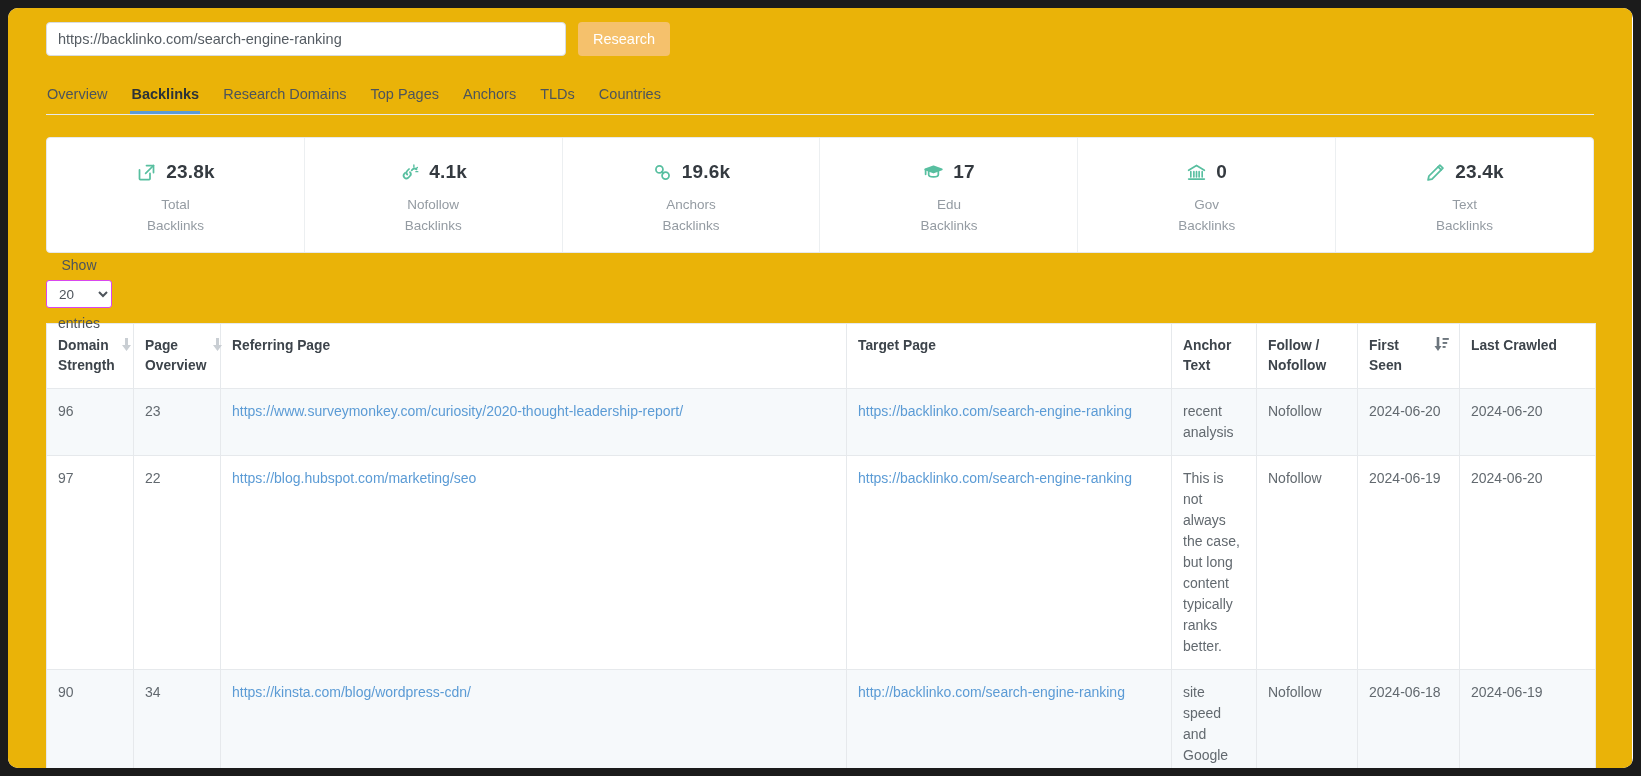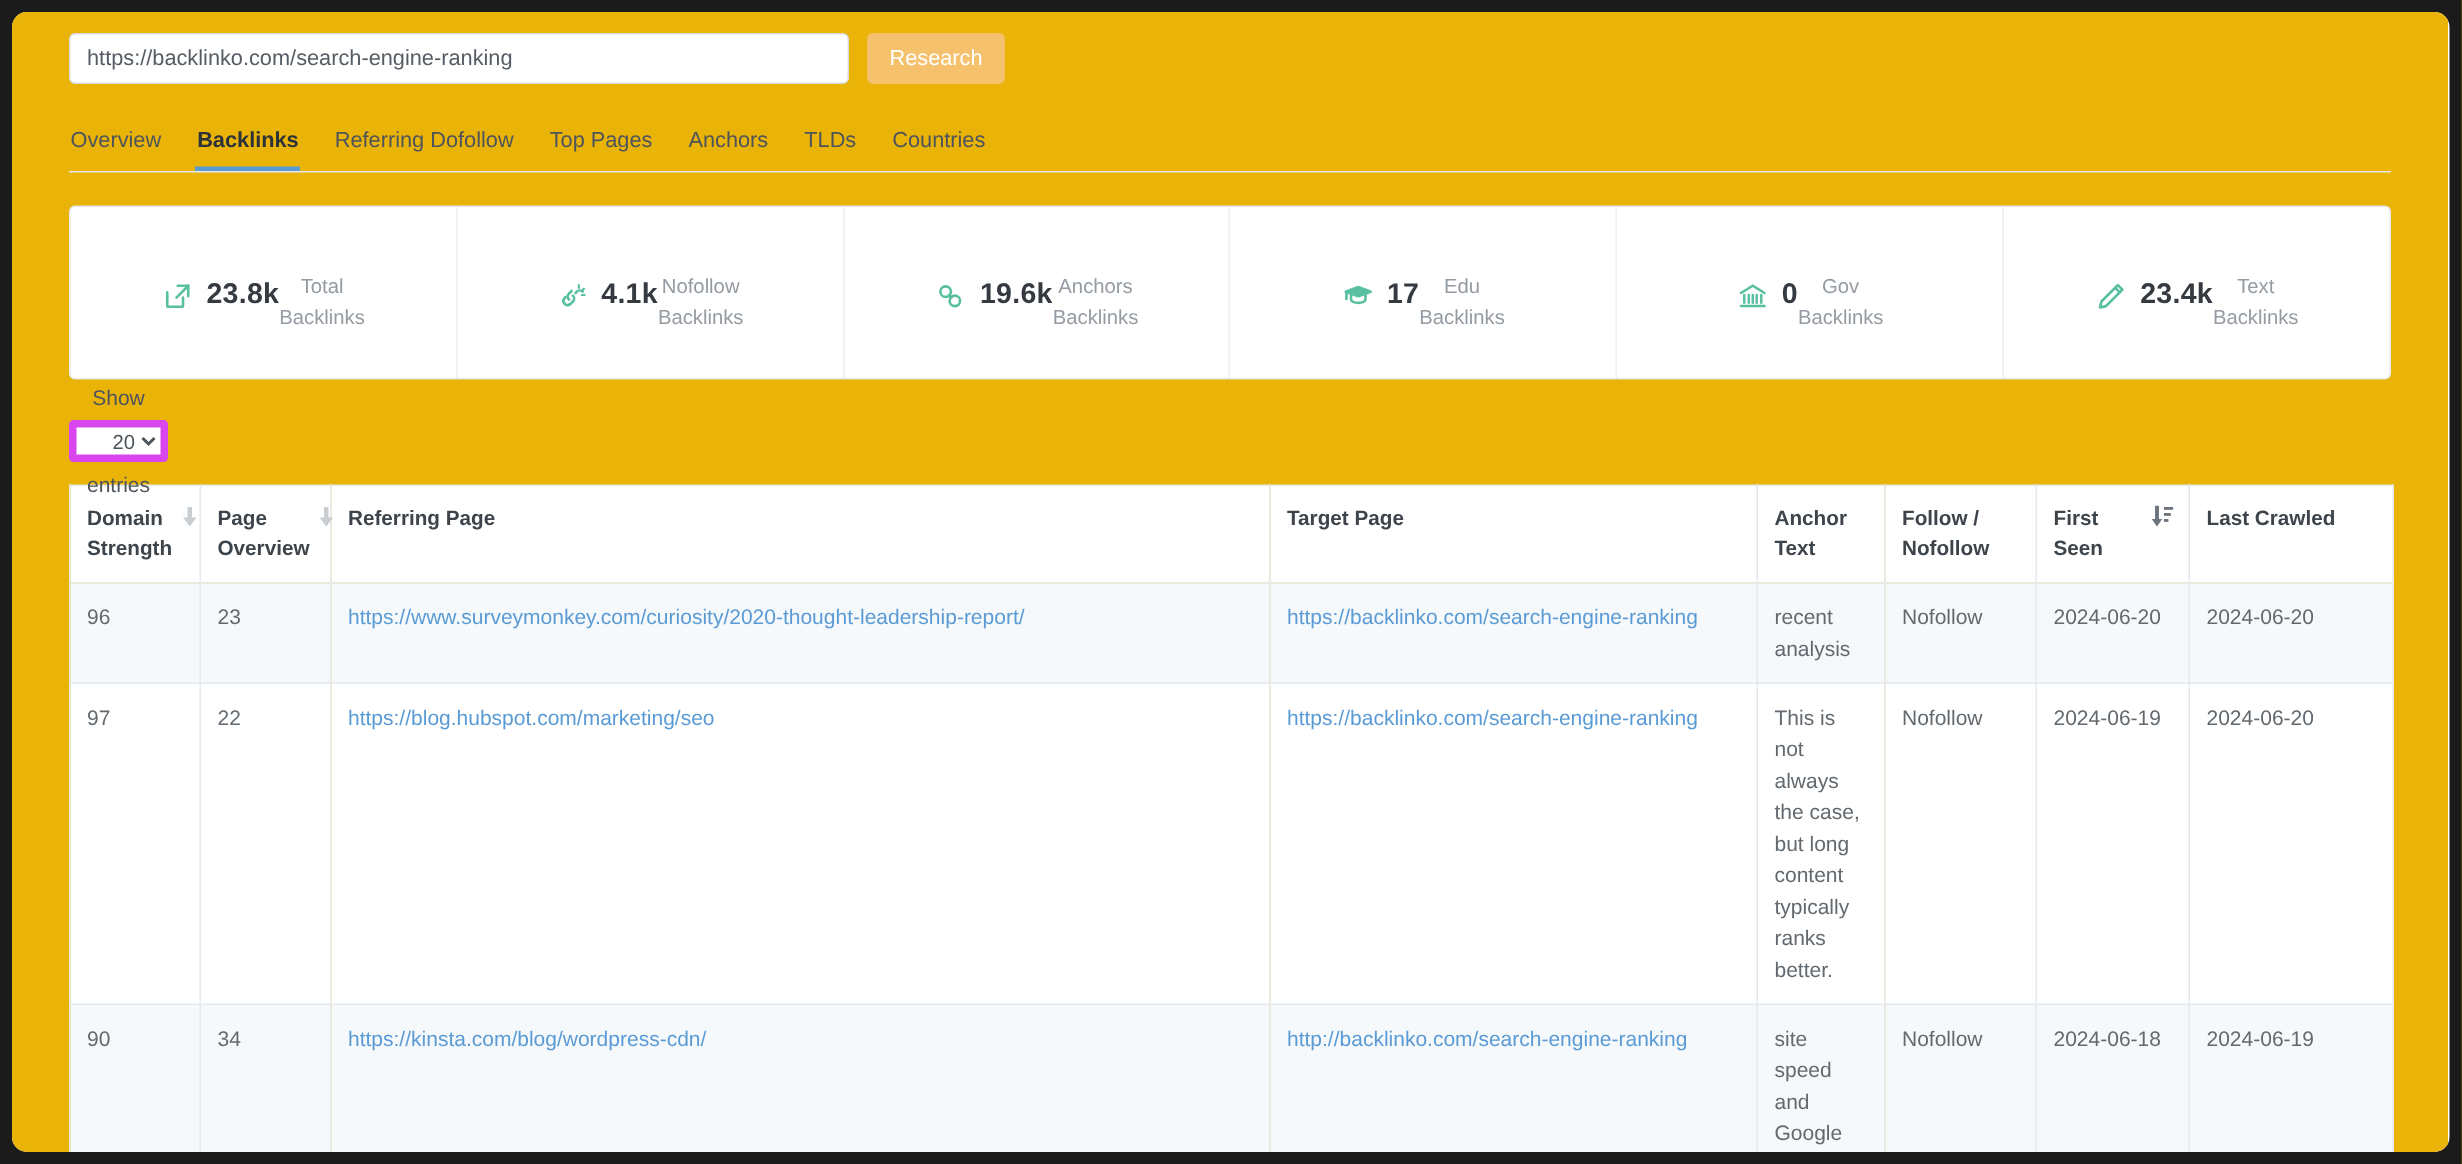--- a/index.html
+++ b/index.html
@@ -84,20 +84,21 @@
     margin-top: 22px;
     border: 1px solid #e6e9ec;
     border-radius: 4px;
     display: flex;
     height: 116px;
     background: #fff;
   }
   .stat {
     flex: 1 1 0;
     display: flex;
+    flex-direction: column;
     align-items: center;
     justify-content: center;
     border-right: 1px solid #eceff1;
     padding-top: 4px;
   }
   .stat:last-child { border-right: none; }
   .stat-top {
     display: flex; align-items: center; gap: 9px;
     height: 28px;
   }
@@ -116,24 +117,24 @@
   .controls {
     display: flex; align-items: center;
     margin-top: 26px;
     height: 30px;
     font-size: 14px; color: #4d545b;
   }
   .ctl-left { display: flex; align-items: center; gap: 7px; flex-direction: column; }
   .ctl-right { margin-left: auto; display: flex; align-items: center; gap: 14px; }
   .entries-select {
     height: 28px; width: 66px;
-    border: 5px solid #d946ef; border-radius: 3px;
+    border: 1px solid #d946ef; border-radius: 3px;
     font-size: 13.5px; color: #4d545b;
     font-family: "Liberation Sans", sans-serif;
-    background: #fff; padding-left: 20px;
+    background: #fff; padding-left: 8px;
   }
   .search-label { font-size: 14px; color: #4d545b; }
   .search-input {
     width: 140px; height: 28px;
     border: 1px solid #d8dce0; border-radius: 3px;
     padding: 0 7px; font-size: 13.5px;
     font-family: "Liberation Sans", sans-serif;
     background: #fff; outline: none;
   }
   .sort-select {
@@ -200,21 +201,21 @@
 <div id="page">
 
   <div class="urlbar-row">
     <input class="url-input" type="text" value="https://backlinko.com/search-engine-ranking" style="">
     <button class="research-btn">Research</button>
   </div>
 
   <div class="tabs">
     <div class="tab">Overview</div>
     <div class="tab active">Backlinks</div>
-    <div class="tab">Referring Dofollow</div>
+    <div class="tab">Research Domains</div>
     <div class="tab">Top Pages</div>
     <div class="tab">Anchors</div>
     <div class="tab">TLDs</div>
     <div class="tab">Countries</div>
   </div>
 
   <div class="stats">
 
     <div class="stat">
       <div class="stat-top">

